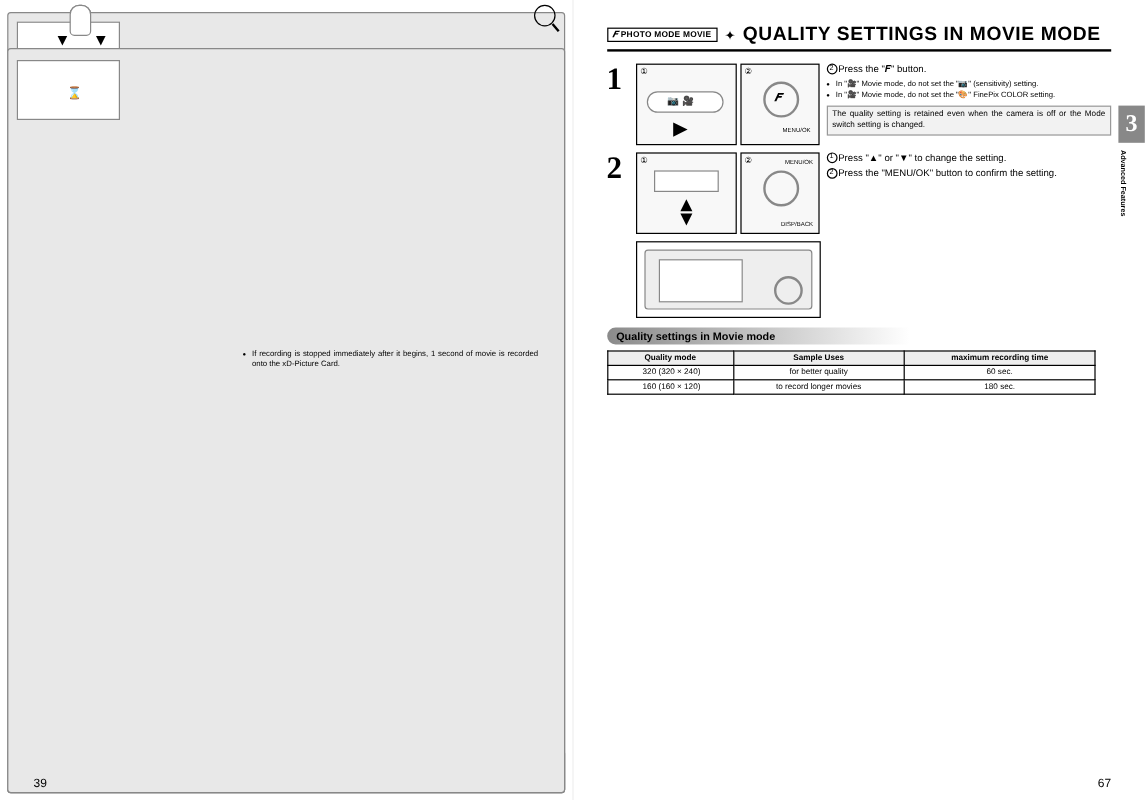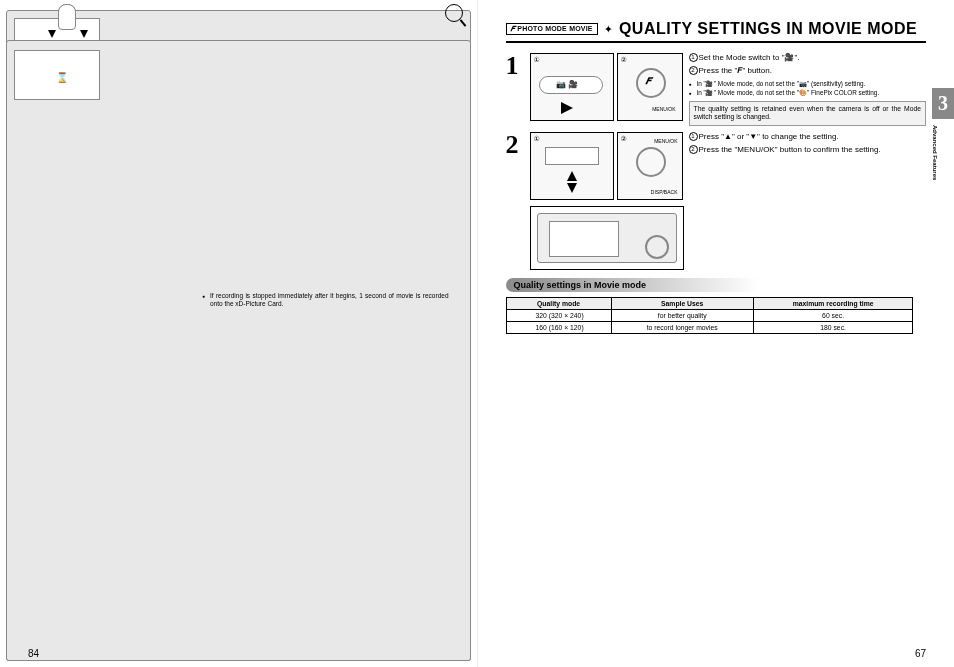--- a/index.html
+++ b/index.html
@@ -194,21 +194,21 @@
             <td>78.1 min.</td>
           </tr>
       <tr>
             <td class="left">DPC-512 (512 MB)</td>
             <td>51.0 min.</td>
             <td>156.3 min.</td>
           </tr>
     </tbody>
       </table>
 
-    <div class="pgnum-l">84</div>
+    <div class="pgnum-l">39</div>
   </div>
 
   <div class="page">
     <div class="top-bar">
       <span class="mode-tag photo-tag"><i>𝑭</i> <span>PHOTO MODE MOVIE</span></span>
       <span class="icon">✦</span>
       <span class="top-title big">QUALITY SETTINGS IN MOVIE MODE</span>
     </div>
 
     <div class="rstep">
@@ -222,21 +222,20 @@
         </div>
         <div class="rfig b">
           <span class="circ" style="top:2px; left:3px;">②</span>
           <div class="knob" style="top:14px; left:18px; width:30px; height:30px;"></div>
           <div class="dial" style="top:22px; left:28px; font-style:italic; font-weight:bold;">𝑭</div>
           <div style="position:absolute; bottom:8px; right:6px; font-size:5px;">MENU/OK</div>
         </div>
       </div>
       <div class="rbody">
         <ul class="olist">
-          <li data-n="1">Set the Mode switch to "🎥".</li>
           <li data-n="2">Press the "𝑭" button.</li>
         </ul>
         <ul class="rbullets">
           <li>In "🎥" Movie mode, do not set the "📷" (sensitivity) setting.</li>
           <li>In "🎥" Movie mode, do not set the "🎨" FinePix COLOR setting.</li>
         </ul>
         <div class="note-box">The quality setting is retained even when the camera is off or the Mode switch setting is changed.</div>
       </div>
     </div>
 

